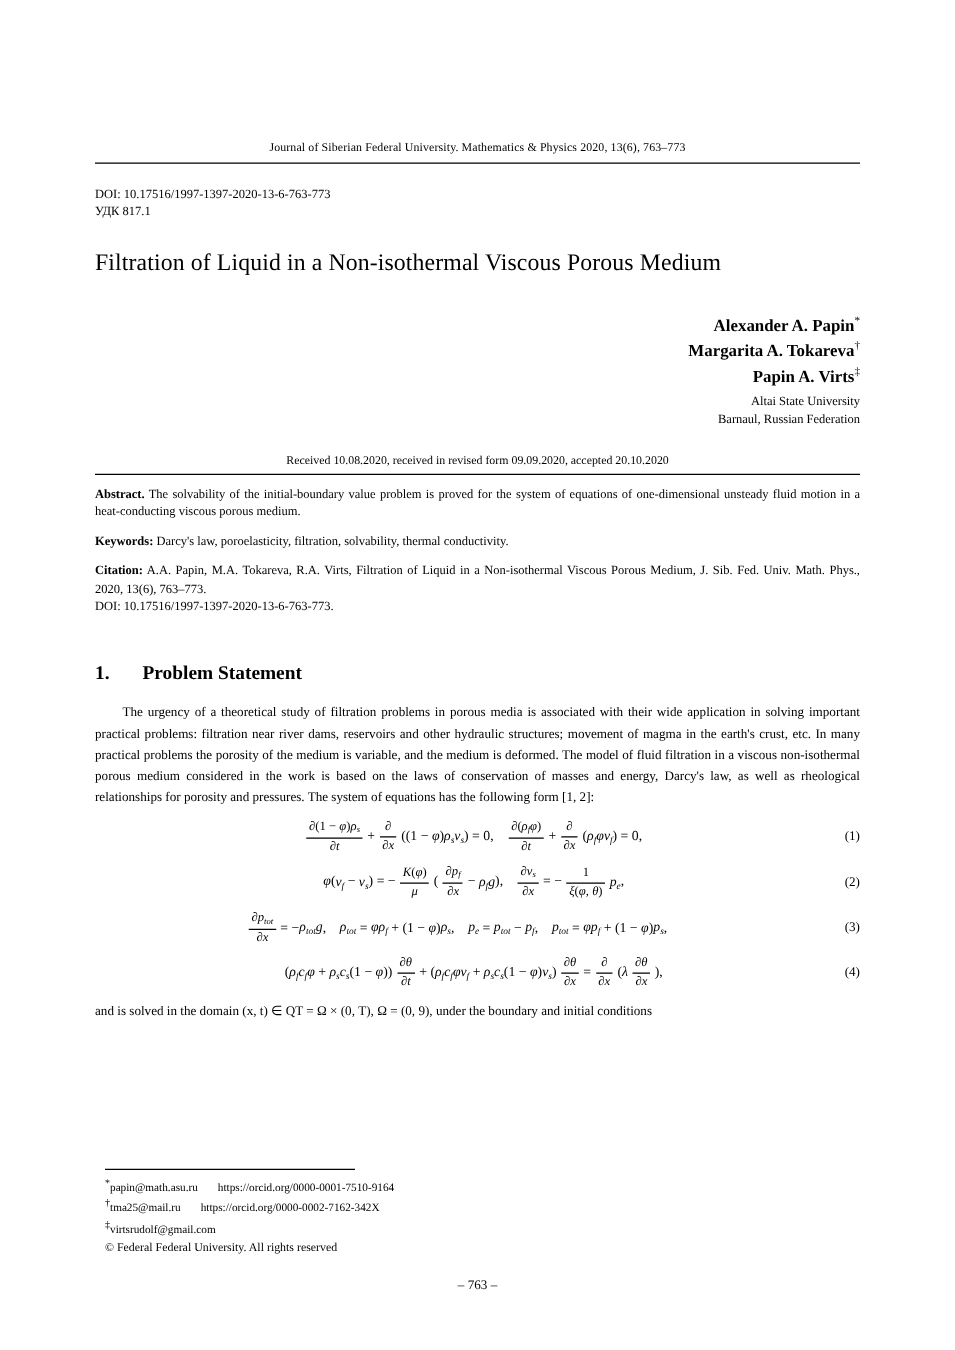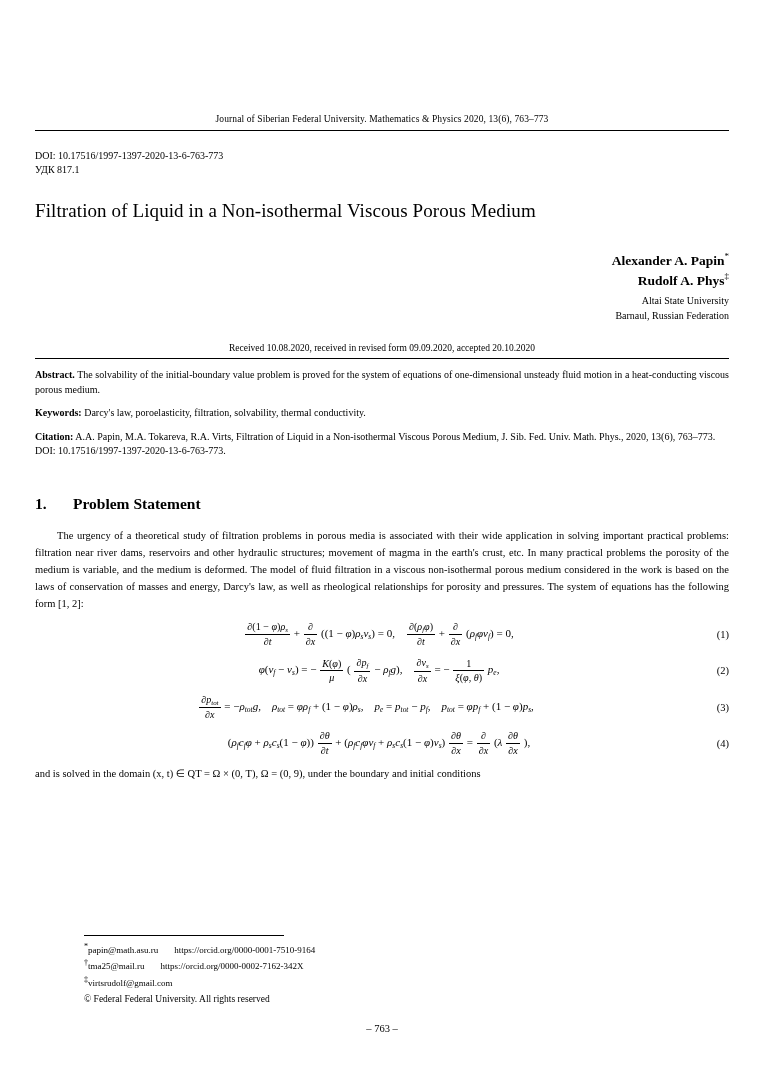--- a/index.html
+++ b/index.html
@@ -12,21 +12,21 @@
     height: 1080px;
     font-family: "Liberation Serif", serif;
     color: #000000;
     position: relative;
     overflow: hidden;
   }
   .page {
     width: 764px;
     height: 1080px;
     box-sizing: border-box;
-    padding: 0 35px;
+    padding: 0 76px;
     position: relative;
   }
   .running-head {
     text-align: center;
     font-size: 9.5px;
     padding-top: 114px;
     letter-spacing: 0.1px;
   }
   .rule {
     border-top: 1px solid #000;
@@ -177,21 +177,22 @@
   <div class="running-head">Journal of Siberian Federal University. Mathematics &amp; Physics 2020, 13(6), 763–773</div>
   <div class="rule"></div>
 
   <div class="meta-line">DOI: 10.17516/1997-1397-2020-13-6-763-773</div>
   <div class="meta-line">УДК 817.1</div>
 
   <h1 class="title">Filtration of Liquid in a Non-isothermal Viscous Porous Medium</h1>
 
   <div class="authors">
     <div><span>Alexander A. Papin</span><span class="sup">*</span></div>
-    <div><span>Rudolf A. Phys</span><span class="sup">‡</span></div>
+    <div><span>Margarita A. Tokareva</span><span class="sup">†</span></div>
+    <div><span>Papin A. Virts</span><span class="sup">‡</span></div>
   </div>
 
   <div class="affiliation">
     <div>Altai State University</div>
     <div>Barnaul, Russian Federation</div>
   </div>
 
   <div class="received">Received 10.08.2020, received in revised form 09.09.2020, accepted 20.10.2020</div>
   <div class="thin-rule"></div>
 

